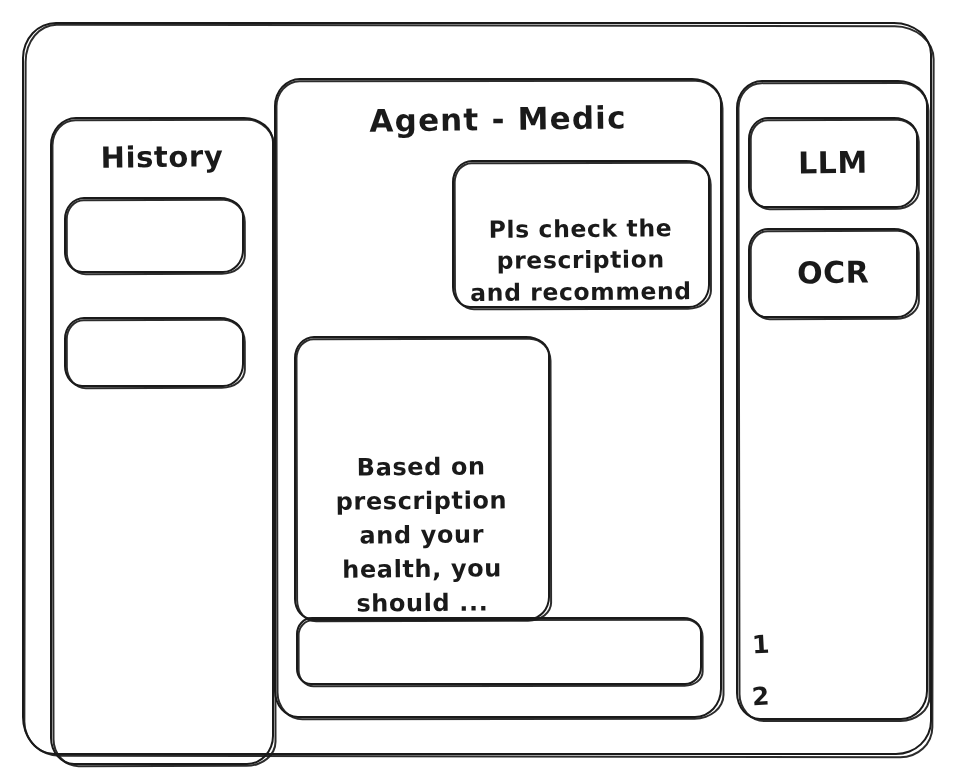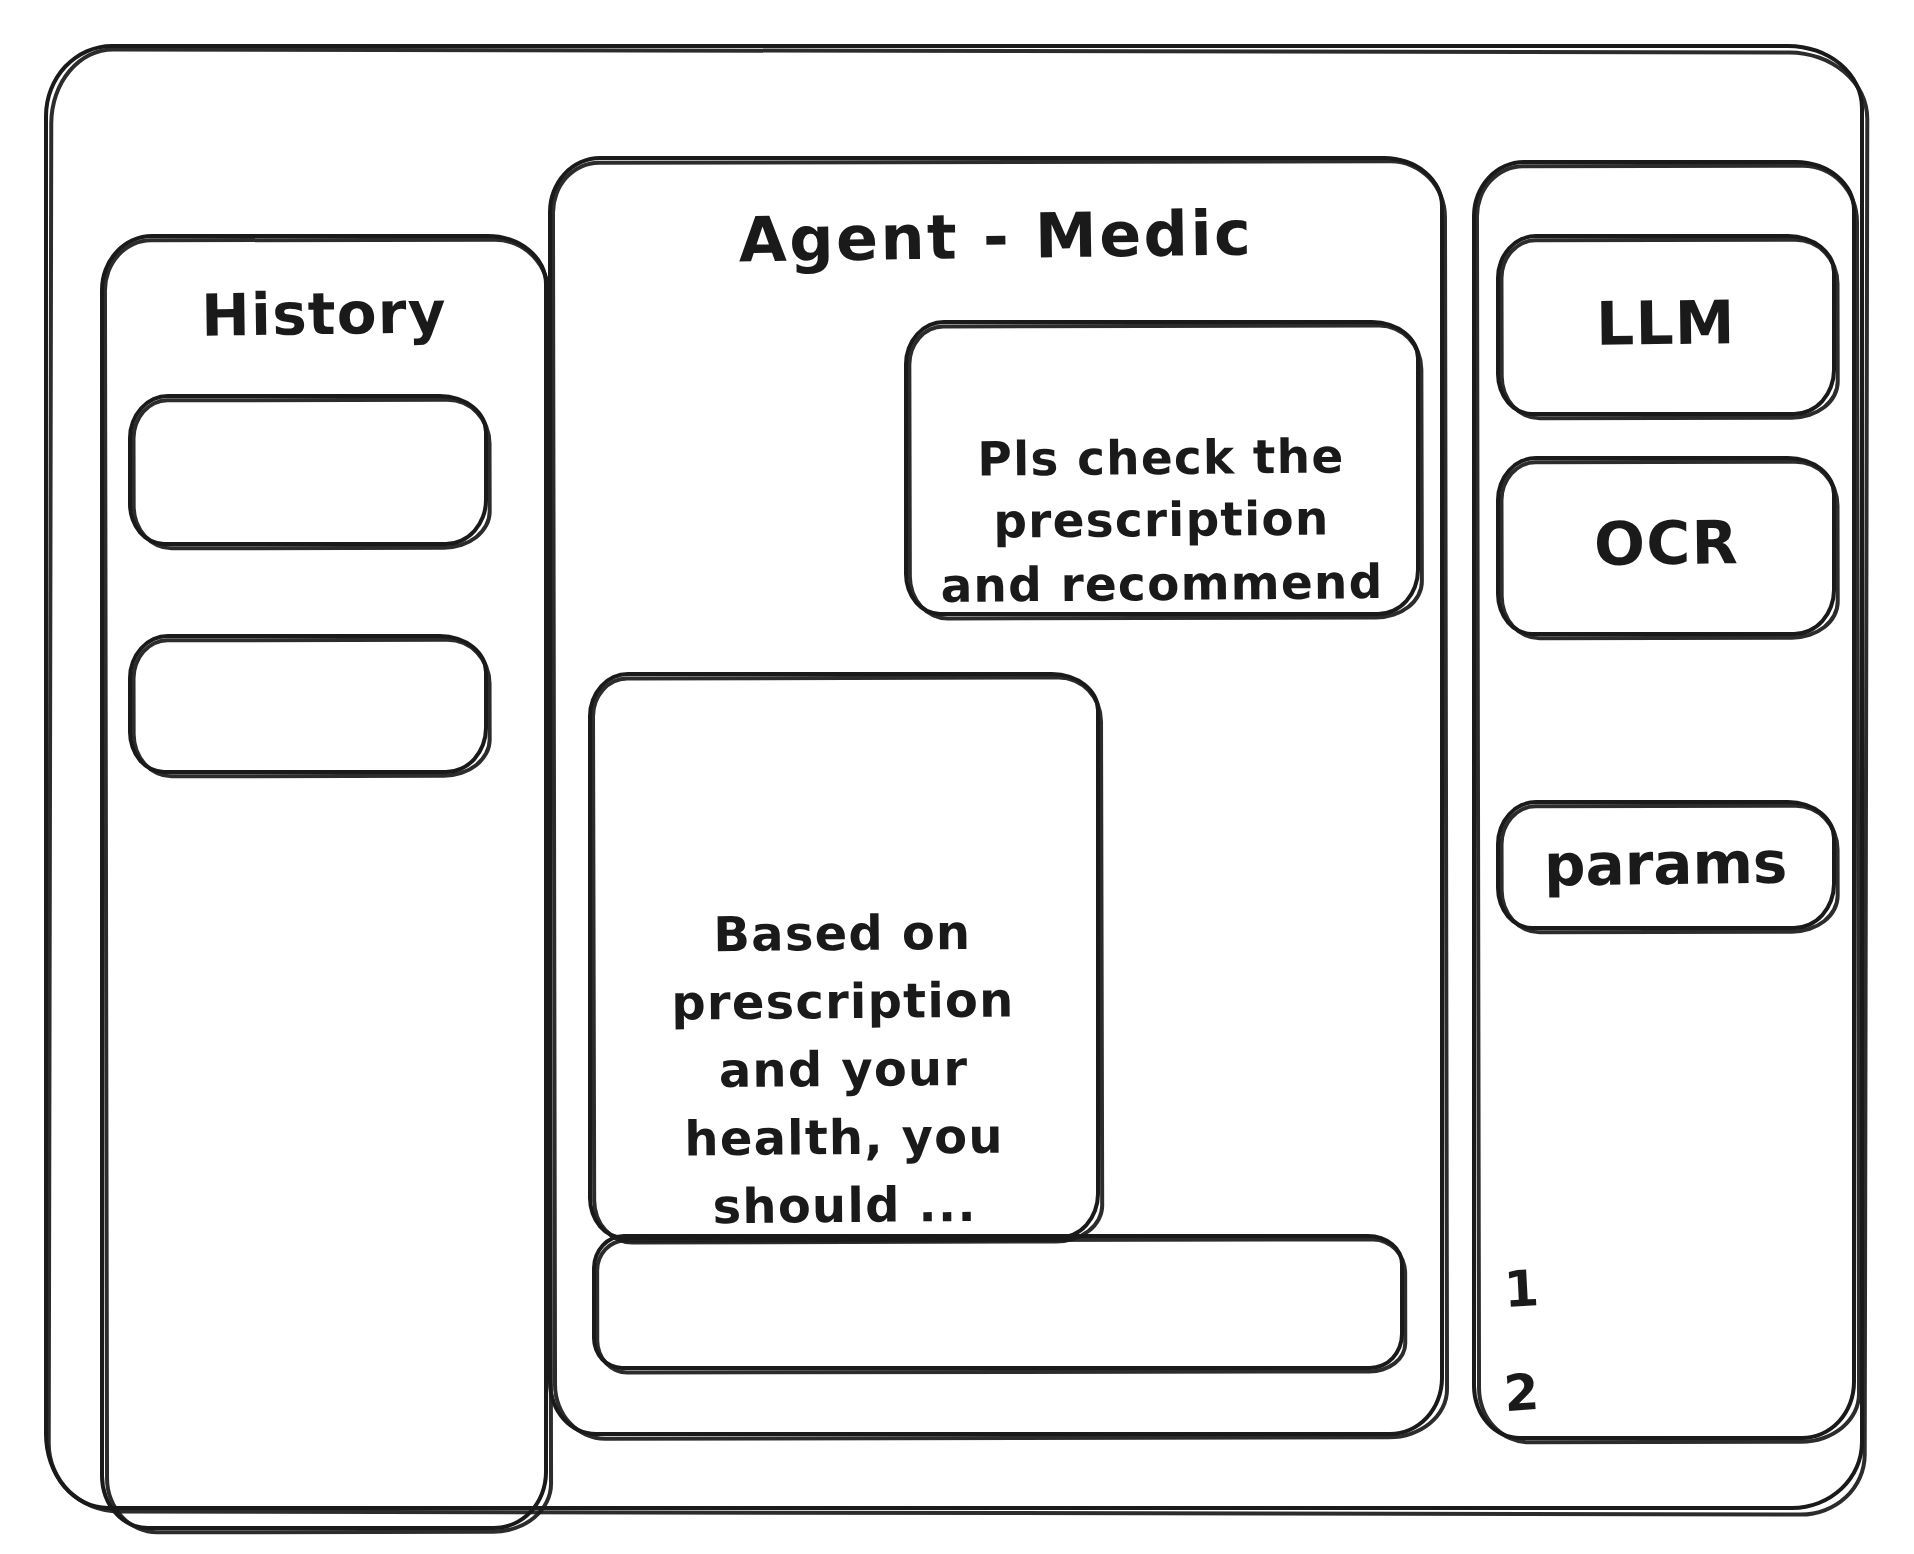--- a/index.html
+++ b/index.html
@@ -261,23 +261,18 @@
     <div class="edge2"></div>
     <div class="hand tool-label">LLM</div>
   </div>
 
   <div class="sketch box tool-btn" id="tool-ocr">
     <div class="edge"></div>
     <div class="edge2"></div>
     <div class="hand tool-label">OCR</div>
   </div>
 
-  <div class="sketch box tool-btn" id="tool-params">
-    <div class="edge"></div>
-    <div class="edge2"></div>
-    <div class="hand tool-label">params</div>
-  </div>
 
 
   <div class="hand doc-marker" id="doc-marker-1">1</div>
 
   <div class="hand doc-marker" id="doc-marker-2">2</div>
 </div>
 
 </body></html>

